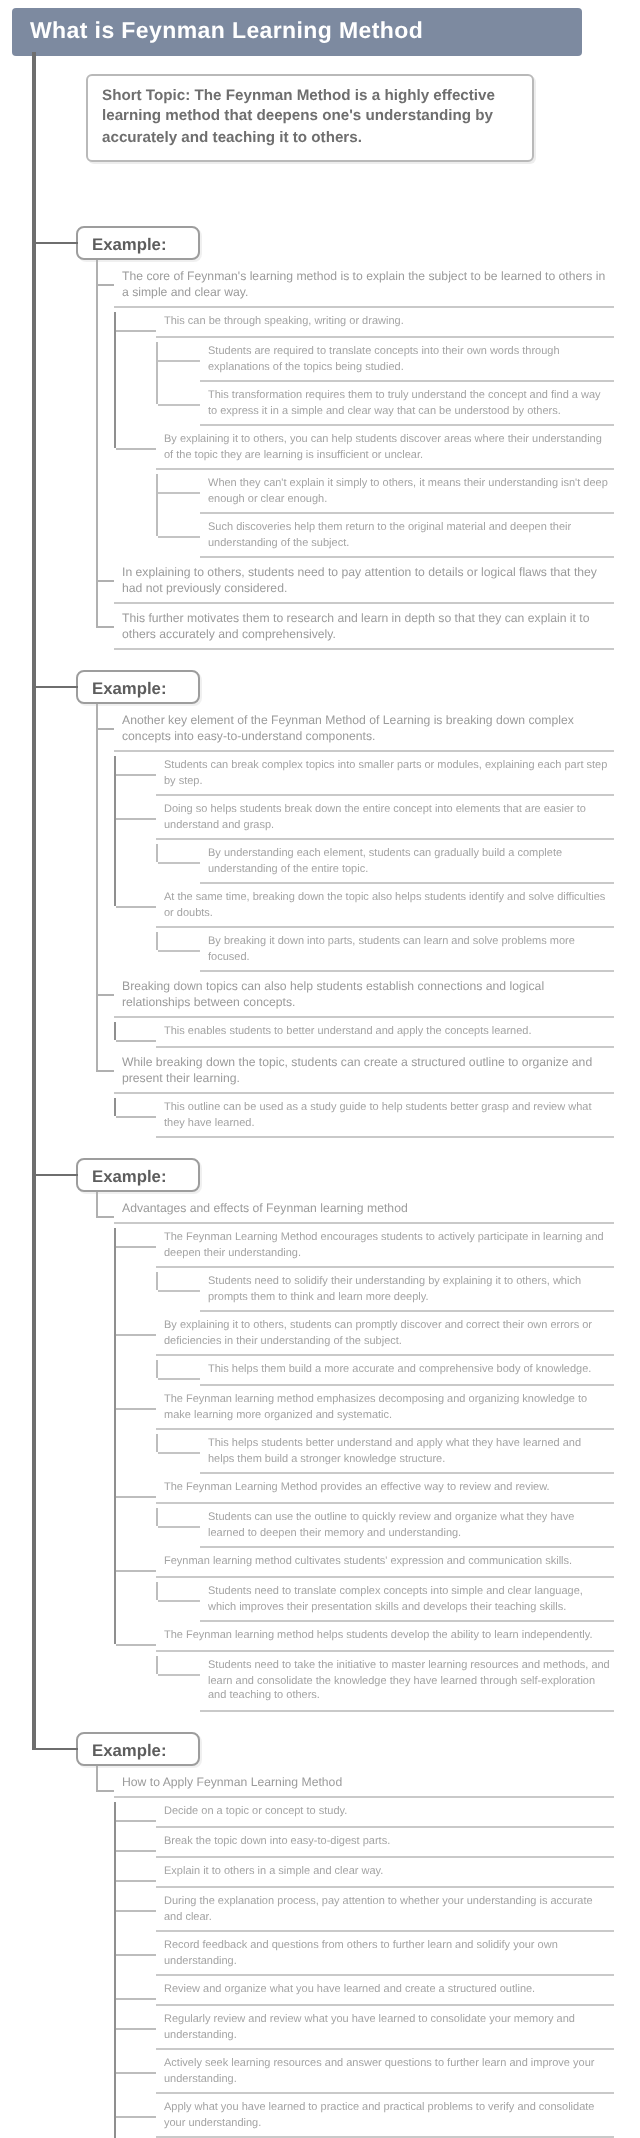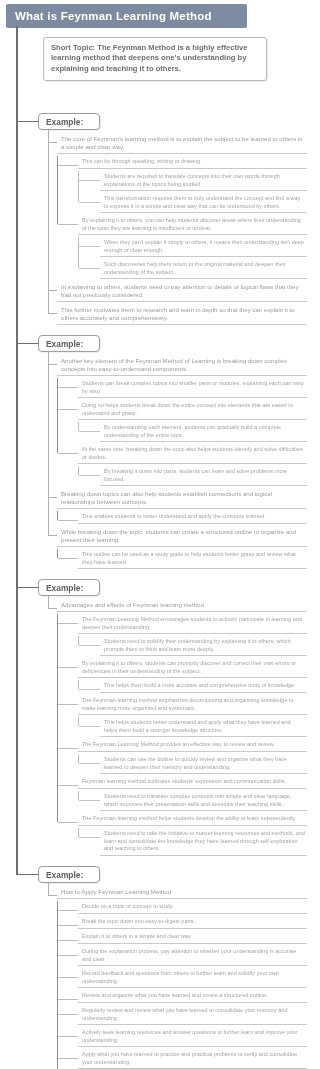--- a/index.html
+++ b/index.html
@@ -5,21 +5,21 @@
   html,body{margin:0;padding:0;}
   body{
     width:310px;height:1069px;background:#ffffff;
     font-family:"Liberation Sans","DejaVu Sans",sans-serif;
     color:#9a9a9a;overflow:hidden;position:relative;
   }
   #root{position:relative;width:310px;height:1069px;}
 
   
   .title-bar{
-    position:absolute;left:6px;top:4px;width:241px;height:24px;
+    position:absolute;left:6px;top:4px;width:285px;height:24px;
     background:#7d8aa0;border-radius:2px;box-sizing:border-box;
     display:flex;align-items:center;
   }
   .title-bar .t{
     color:#ffffff;font-size:11.5px;font-weight:bold;letter-spacing:.2px;
     padding-left:9px;white-space:nowrap;
   }
 
   
   .trunk{
@@ -67,21 +67,21 @@
 <body>
 
 <div id="root">
 
   <div class="title-bar">
     <span class="t">What is Feynman Learning Method</span>
   </div>
 
   <div class="trunk" style="height: 849px;"></div>
 
-  <div class="topic-card">Short Topic: The Feynman Method is a highly effective learning method that deepens one's understanding by explaining and teaching it to others.</div>
+  <div class="topic-card">Short Topic: The Feynman Method is a highly effective learning method that deepens one's understanding by accurately and teaching it to others.</div>
 
   <div id="dyn">
       <div class="ex-box" style="top: 113px;">
         <span>Example:</span>
       </div>
       <div class="stub" style="left: 17px; width: 22px; top: 121px; background: rgb(110, 110, 110); height: 1.4px;"></div>
       <div class="row l1 big" style="top: 133px;">The core of Feynman's learning method is to explain the subject to be learned to others in a simple and clear way.</div>
       <div class="stub" style="left: 48px; width: 9px; top: 142px; background: rgb(176, 176, 176);"></div>
       <div class="row l2" style="top: 156px;">This can be through speaking, writing or drawing.</div>
       <div class="stub" style="left: 58px; width: 20px; top: 165px; background: rgb(189, 189, 189);"></div>

